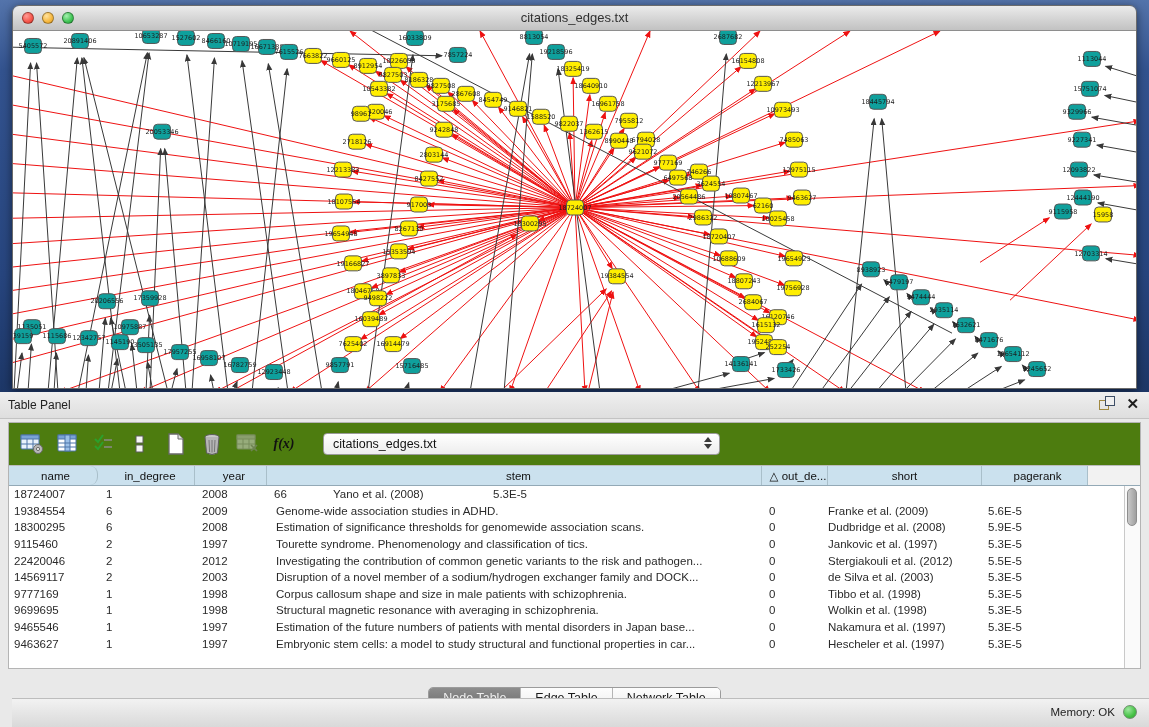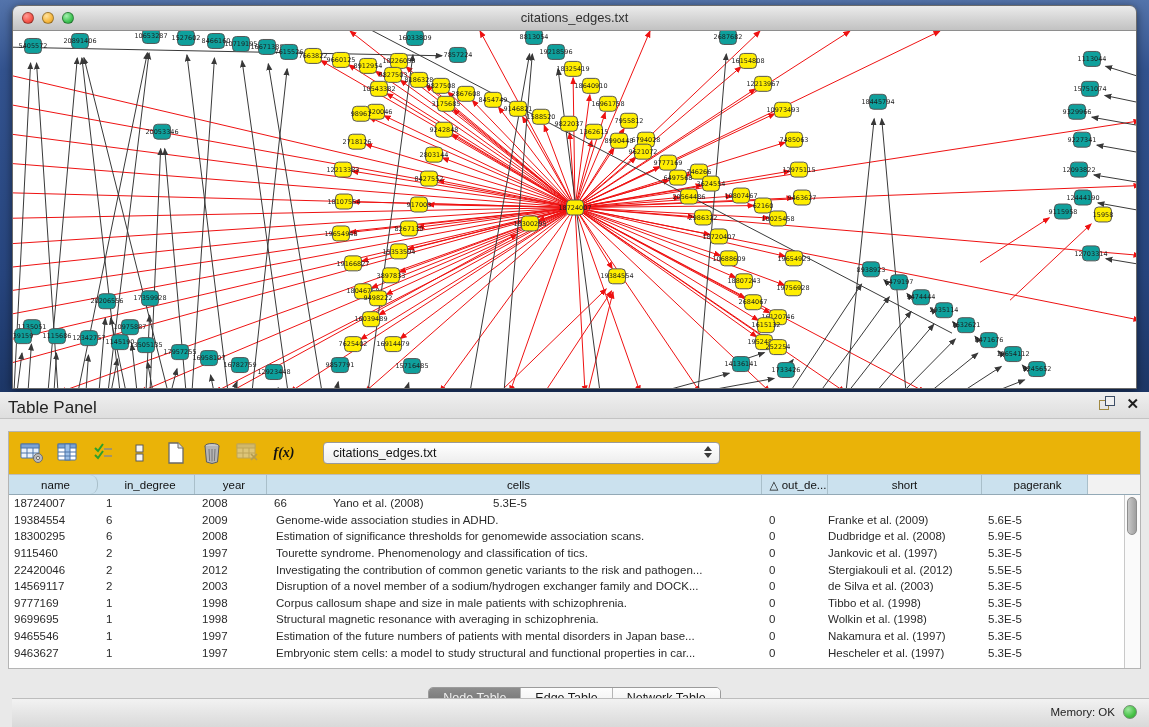--- a/index.html
+++ b/index.html
@@ -16,28 +16,28 @@
   .light{width:12px;height:12px;border-radius:50%;box-sizing:border-box;border:1px solid rgba(0,0,0,.35);}
   .light.r{background:radial-gradient(circle at 35% 30%,#ff9d96,#f5554a 60%,#d83b31);}
   .light.y{background:radial-gradient(circle at 35% 30%,#ffe3a0,#f6b73e 60%,#dd9a22);}
   .light.g{background:radial-gradient(circle at 35% 30%,#a7f0b0,#3fc454 60%,#2aa23d);}
   .canvas{position:absolute;top:25px;left:0;right:0;bottom:0;background:#ffffff;}
   .canvas svg{display:block;width:100%;height:100%;}
 
   
   .table-panel{position:absolute;top:392px;left:0;width:1149px;height:335px;background:#e9e9e9;}
   .panel-titlebar{height:26px;background:linear-gradient(#efefef,#dedede);border-bottom:1px solid #c3c3c3;position:relative;}
-  .panel-title{position:absolute;left:8px;top:6px;font-size:17px;color:#222;text-align:center;}
+  .panel-title{position:absolute;left:8px;top:6px;font-size:12px;color:#222;text-align:center;}
   .panel-icons{position:absolute;right:10px;top:4px;display:flex;gap:12px;align-items:center;}
   .float-ic{position:relative;width:15px;height:15px;display:inline-block;}
   .float-ic .sq1{position:absolute;left:0;top:4px;width:8px;height:8px;border:1.5px solid #a08840;background:transparent;}
   .float-ic .sq2{position:absolute;left:6px;top:0;width:8px;height:8px;border:1.5px solid #3e4e66;background:#f0f0f0;}
   .close-ic{font-size:15px;font-weight:bold;color:#1d1d1d;line-height:15px;cursor:default;}
 
-  .panel-body{position:absolute;top:30px;left:8px;right:8px;bottom:58px;border:1px solid #b4b4b4;background:#eab308;margin-top:9px;}
+  .panel-body{position:absolute;top:30px;left:8px;right:8px;bottom:58px;border:1px solid #b4b4b4;background:#4d7c0f;}
   .toolbar{height:42px;display:flex;align-items:center;gap:10px;padding-left:10px;}
   .tb-btn{width:26px;height:26px;display:flex;align-items:center;justify-content:center;}
   .fx{font-family:"Liberation Serif",serif;font-style:italic;font-weight:bold;font-size:14px;color:#111;}
   .net-select{width:397px;height:22px;margin-left:16px;border:1px solid #9a9a9a;border-radius:4px;
     background:linear-gradient(#ffffff,#ededed);display:flex;align-items:center;position:relative;
     font-size:12.5px;color:#111;padding-left:9px;box-sizing:border-box;}
   .sel-arrows{position:absolute;right:7px;top:3px;display:flex;flex-direction:column;gap:2px;}
   .sel-arrows i{display:block;width:0;height:0;border-left:4px solid transparent;border-right:4px solid transparent;}
   .sel-arrows i.up{border-bottom:5px solid #3a3a3a;}
   .sel-arrows i.dn{border-top:5px solid #3a3a3a;}
@@ -586,21 +586,21 @@
             <i class="dn"></i>
           </span>
       </span>
     </div>
 
     <div class="tbl">
       <div class="thead" id="thead">
           <div class="hc c0">name</div>
           <div class="hc c1">in_degree</div>
           <div class="hc c2">year</div>
-          <div class="hc c3">cells</div>
+          <div class="hc c3">stem</div>
           <div class="hc c4">△ out_de...</div>
           <div class="hc c5">short</div>
           <div class="hc c6">pagerank</div>
           <div class="hc hfill"></div>
         </div>
       <div class="tbody" id="tbody">
           <div class="trow">
             <div class="tc c0">18724007</div>
             <div class="tc c1">1</div>
             <div class="tc c2">2008</div>

